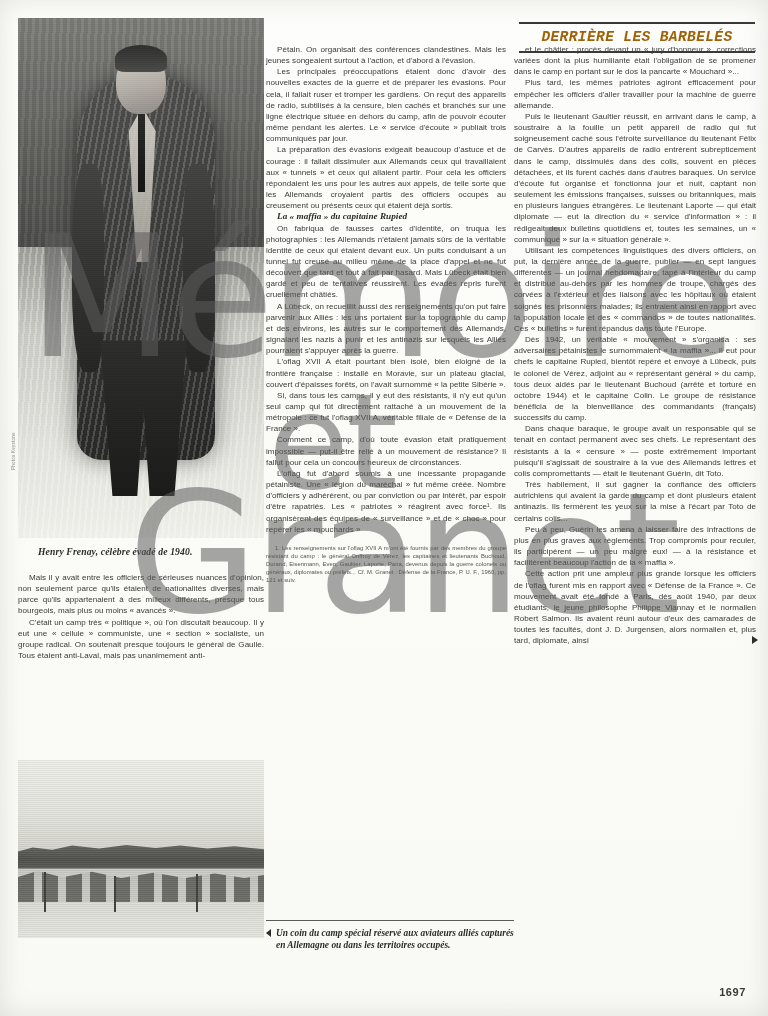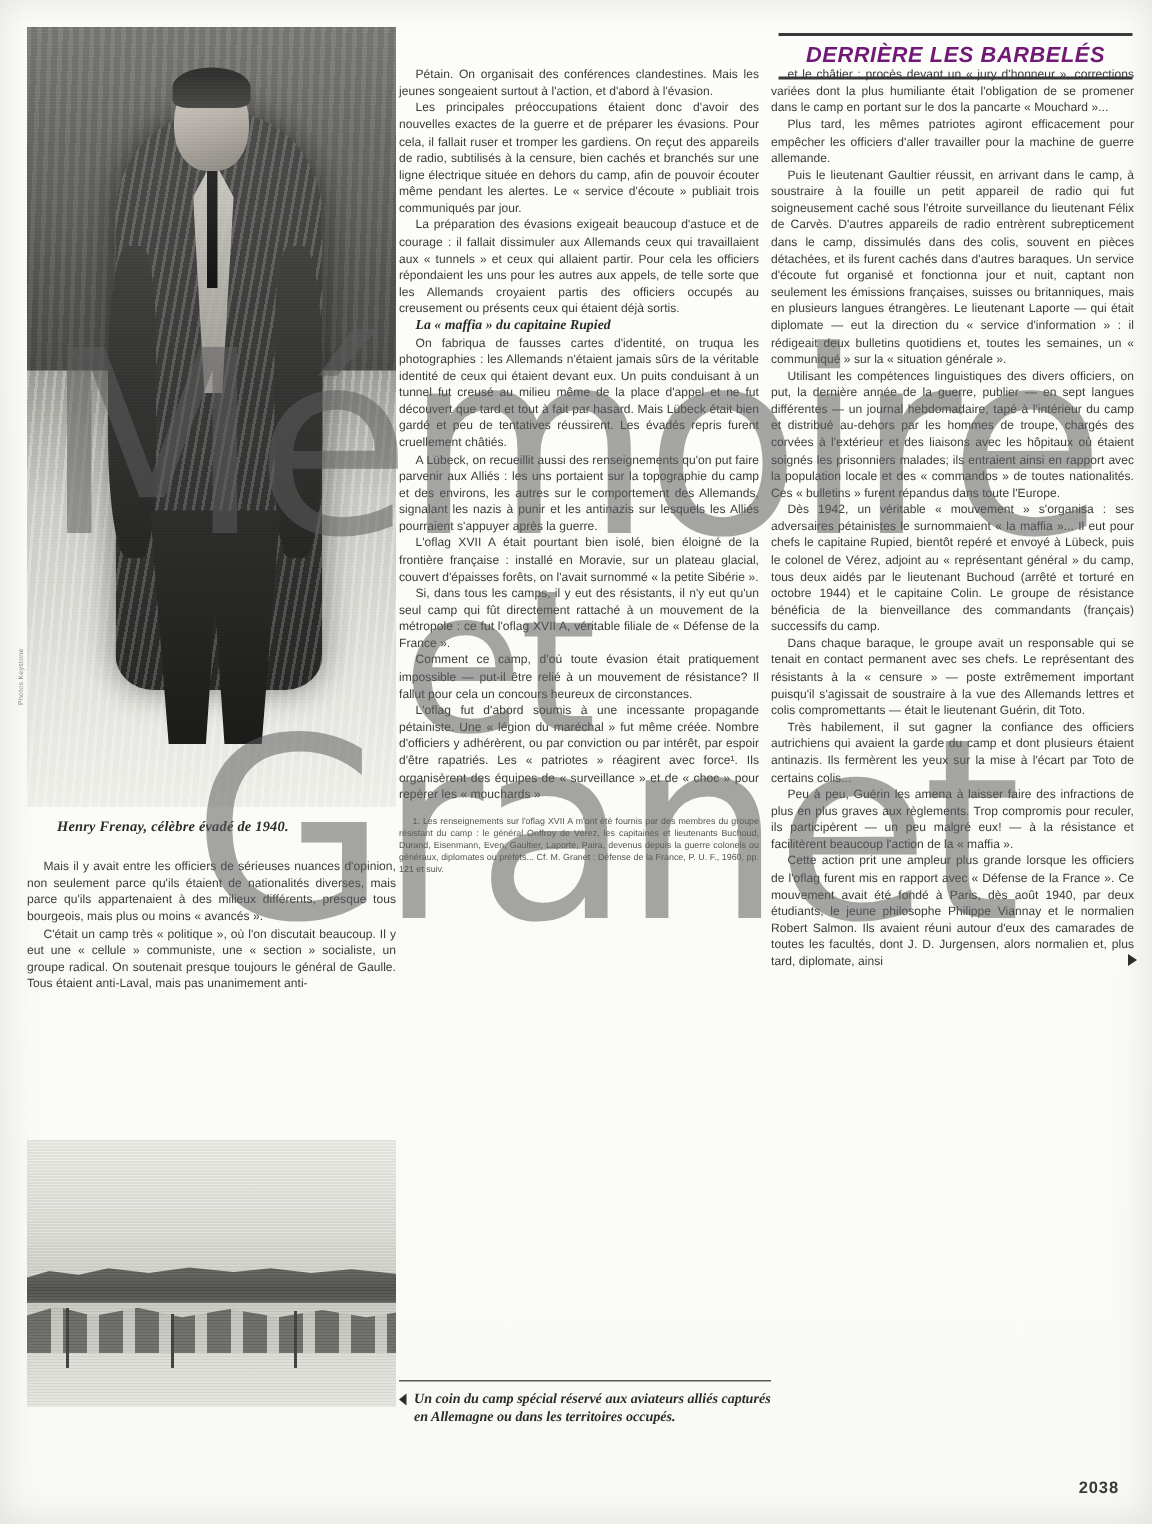--- a/index.html
+++ b/index.html
@@ -27,24 +27,24 @@
   
   .sheet{position:absolute;left:0;top:0;width:768px;height:1016px;}
 
   
   .masthead{
     position:absolute;left:519px;top:22px;width:236px;
   }
   .masthead .rule-top{height:2px;background:#3a3a3a;margin-bottom:3px;}
   .masthead .rule-bot{height:2px;background:#3a3a3a;margin-top:3px;}
   .masthead .title{
-    font-family:Liberation Sans, sans-serif;
+    font-family:Liberation Mono, monospace;
     font-style:italic;font-weight:bold;
     font-size:14.5px;letter-spacing:.4px;
-    text-align:center;color:#701a75;
+    text-align:center;color:#a16207;
     text-transform:uppercase;
     padding:2px 0 3px;
     white-space:nowrap;
   }
 
   
   .photo{
     position:absolute;
     background:#b9b9b6;
     overflow:hidden;
@@ -338,21 +338,21 @@
     <p>Peu à peu, Guérin les amena à laisser faire des infractions de plus en plus graves aux règlements. Trop compromis pour reculer, ils participèrent — un peu malgré eux! — à la résistance et facilitèrent beaucoup l'action de la « maffia ».</p>
     <p>Cette action prit une ampleur plus grande lorsque les officiers de l'oflag furent mis en rapport avec « Défense de la France ». Ce mouvement avait été fondé à Paris, dès août 1940, par deux étudiants, le jeune philosophe Philippe Viannay et le normalien Robert Salmon. Ils avaient réuni autour d'eux des camarades de toutes les facultés, dont J. D. Jurgensen, alors normalien et, plus tard, diplomate, ainsi</p>
     <span class="cont-arrow"></span>
   </div>
 
   <div class="caption-camp">
     <div class="crule"></div>
     <div class="ctext"><span class="ctri"></span>Un coin du camp spécial réservé aux aviateurs alliés capturés en Allemagne ou dans les territoires occupés.</div>
   </div>
 
-  <div class="folio">2038</div>
+  <div class="folio">1697</div>
 
 </div>
 
 <div class="watermark">
   <div class="wm-word" id="wm-memoire">Mémoire</div>
   <div class="wm-word" id="wm-et">et</div>
   <div class="wm-word" id="wm-avenir">Granet</div>
 </div>
 
 <div class="scan-edge"></div>

